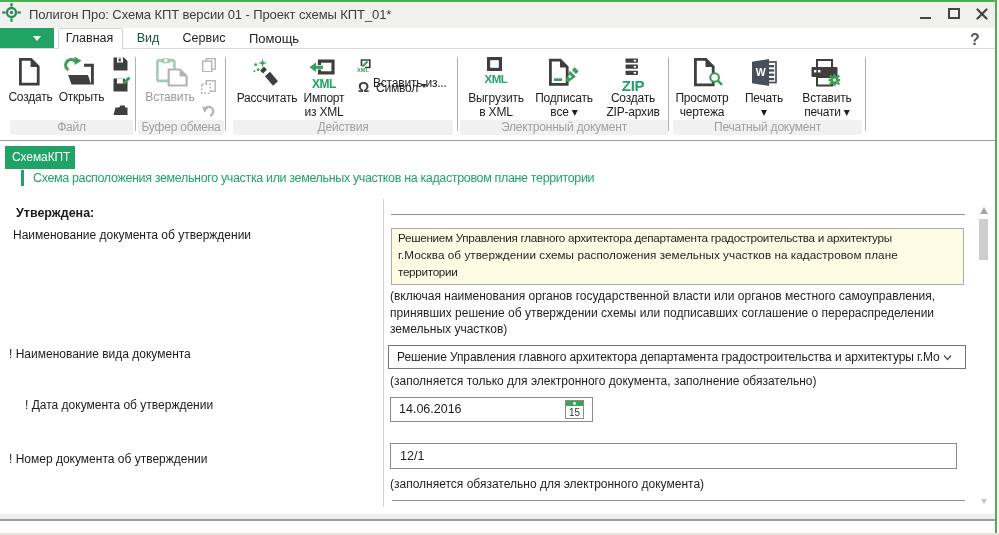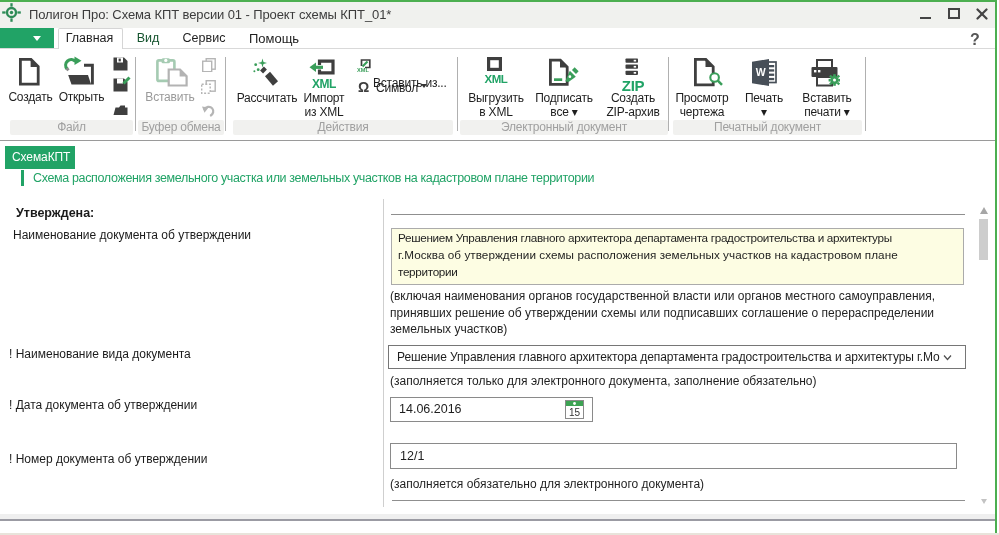--- a/index.html
+++ b/index.html
@@ -209,21 +209,21 @@
   <div class="btnlbl" style="left:795px;top:91px;width:64px;">Вставить</div>
   <div class="btnlbl" style="left:795px;top:105px;width:64px;">печати ▾</div>
 
   <div class="abs" style="left:5px;top:146px;width:70px;height:23px;background:#21a366;color:#fff;font-size:12px;line-height:23px;padding-left:7px;letter-spacing:-0.1px;">СхемаКПТ</div>
   <div class="abs" style="left:21px;top:170px;width:3px;height:16px;background:#21a366;"></div>
   <div class="abs grn" style="left:33px;top:171px;font-size:12.5px;letter-spacing:-0.35px;white-space:nowrap;">Схема расположения земельного участка или земельных участков на кадастровом плане территории</div>
 
   <div class="lbl" style="left:16px;top:206px;font-weight:bold;font-size:12.5px;">Утверждена:</div>
   <div class="lbl" style="left:13px;top:228px;">Наименование документа об утверждении</div>
   <div class="lbl" style="left:9px;top:347px;">! Наименование вида документа</div>
-  <div class="lbl" style="left:9px;top:398px;">! Дата документа об утверждении</div>
+  <div class="lbl" style="left:25px;top:398px;">! Дата документа об утверждении</div>
   <div class="lbl" style="left:9px;top:452px;">! Номер документа об утверждении</div>
 
   <div class="abs" style="left:383px;top:199px;width:1px;height:308px;background:#cfcfcf;"></div>
   <div class="abs" style="left:391px;top:214px;width:574px;height:1px;background:#8f8f8f;"></div>
 
   <div class="abs" style="left:391px;top:228px;width:573px;height:57px;background:#fdfde3;border:1px solid #ababab;font-size:11.7px;color:#1e1e1e;padding:0px 6px;line-height:17.1px;letter-spacing:-0.3px;">Решением Управления главного архитектора департамента градостроительства и архитектуры<br><span style="letter-spacing:0.06px;">г.Москва об утверждении схемы расположения земельных участков на кадастровом плане</span><br>территории</div>
 
   <div class="help" style="left:390px;top:288px;line-height:16.6px;white-space:normal;width:600px;">(включая наименования органов государственной власти или органов местного самоуправления,<br>принявших решение об утверждении схемы или подписавших соглашение о перераспределении<br>земельных участков)</div>
 
   <div class="abs" style="left:388px;top:345px;width:578px;height:24px;background:#fff;border:1px solid #767676;"></div>

